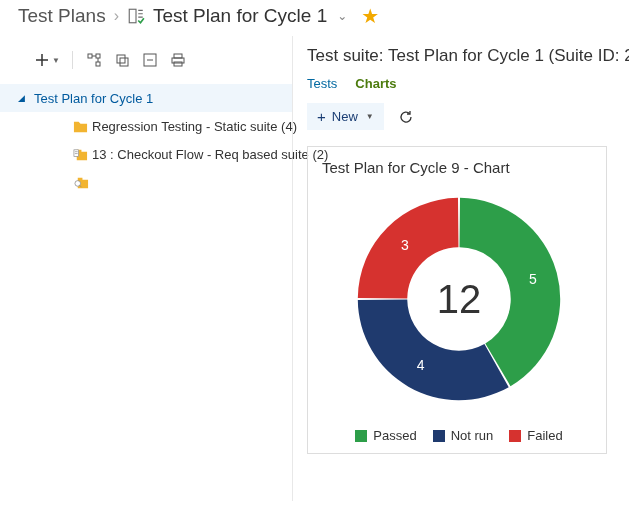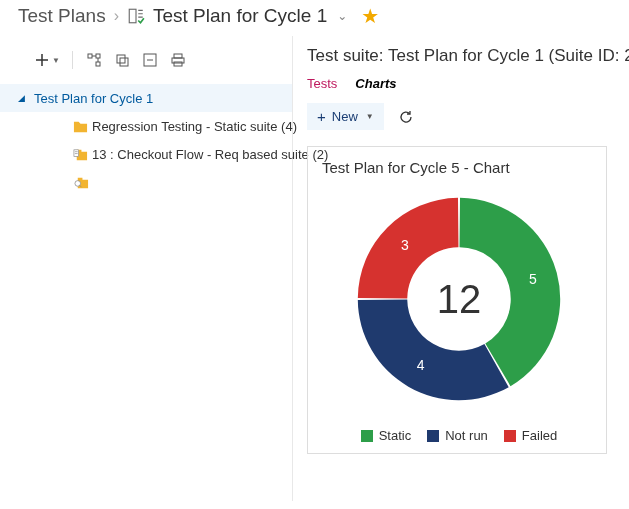--- a/index.html
+++ b/index.html
@@ -95,22 +95,22 @@
     color: #333;
     margin-bottom: 10px;
     white-space: nowrap;
   }
   .tabs {
     display: flex;
     gap: 18px;
     font-size: 13px;
     margin-bottom: 12px;
   }
-  .tab { color: #be185d; cursor: pointer; }
-  .tab.active { color: #000000; font-weight: 600; font-style: italic; }
+  .tab { color: #0369a1; cursor: pointer; }
+  .tab.active { color: #4d7c0f; font-weight: 600; }
   .actionbar {
     display: flex;
     align-items: center;
     gap: 12px;
     margin-bottom: 16px;
   }
   .new-btn {
     display: flex;
     align-items: center;
     gap: 6px;
@@ -273,38 +273,38 @@
       </div>
       <div class="refresh-btn">
         <svg viewBox="0 0 16 16" fill="none">
             <path d="M13 8 A5 5 0 1 1 11.5 4.5" stroke="#333" stroke-width="1.3"></path>
             <path d="M12 2 L12 5 L9 5" stroke="#333" stroke-width="1.3"></path>
           </svg>
       </div>
     </div>
 
     <div class="chart-card">
-      <div class="chart-title">Test Plan for Cycle 5 - Chart</div>
+      <div class="chart-title">Test Plan for Cycle 9 - Chart</div>
       <div class="donut-wrap">
         <svg id="donut-svg" viewBox="0 0 200 200">
             <path d="M 100.87998533340668 12.004399963333455 A 88 88 0 0 1 144.75988967202116 175.76643238630476 L 122.88857994591991 138.7441983793604 A 45 45 0 0 0 100.44999250003751 55.00224998125006 Z" fill="#2d9e49"></path>
             <path d="M 143.23571036464537 176.64641771971145 A 88 88 0 0 1 12.004399963333455 100.87998533340667 L 55.00224998125006 100.4499925000375 A 45 45 0 0 0 122.10917007283003 139.1941908793979 Z" fill="#1f3a6e"></path>
             <path d="M 12.004399963333455 99.12001466659336 A 88 88 0 0 1 99.12001466659333 12.004399963333455 L 99.5500074999625 55.00224998125006 A 45 45 0 0 0 55.00224998125006 99.55000749996252 Z" fill="#d6322f"></path>
           </svg>
         <div class="donut-center" id="donut-total">12</div>
         <div id="slice-labels">
             <div class="slice-label" style="left: 82.117%; top: 41.3943%;">5</div>
             <div class="slice-label" style="left: 33.375%; top: 78.7953%;">4</div>
             <div class="slice-label" style="left: 26.4887%; top: 26.4887%;">3</div>
           </div>
       </div>
       <div class="legend">
         <div class="legend-item">
           <span class="legend-sw" id="sw-passed" style="background: rgb(45, 158, 73);"></span>
-          <span>Static</span>
+          <span>Passed</span>
         </div>
         <div class="legend-item">
           <span class="legend-sw" id="sw-notrun" style="background: rgb(31, 58, 110);"></span>
           <span>Not run</span>
         </div>
         <div class="legend-item">
           <span class="legend-sw" id="sw-failed" style="background: rgb(214, 50, 47);"></span>
           <span>Failed</span>
         </div>
       </div>

